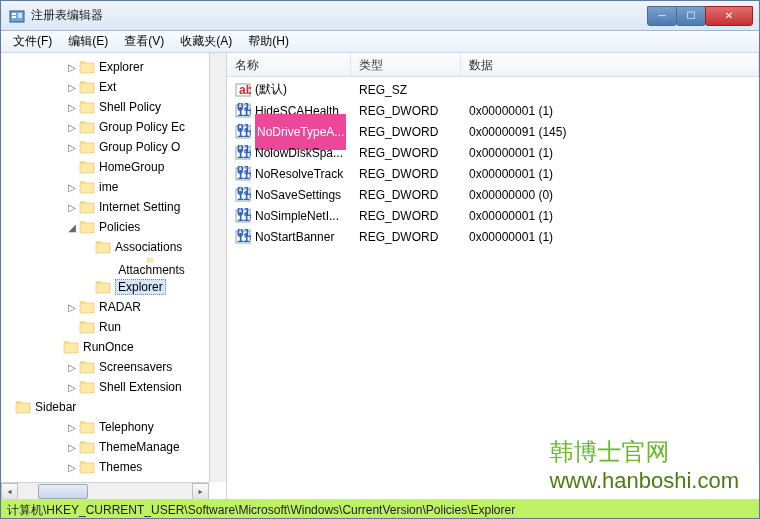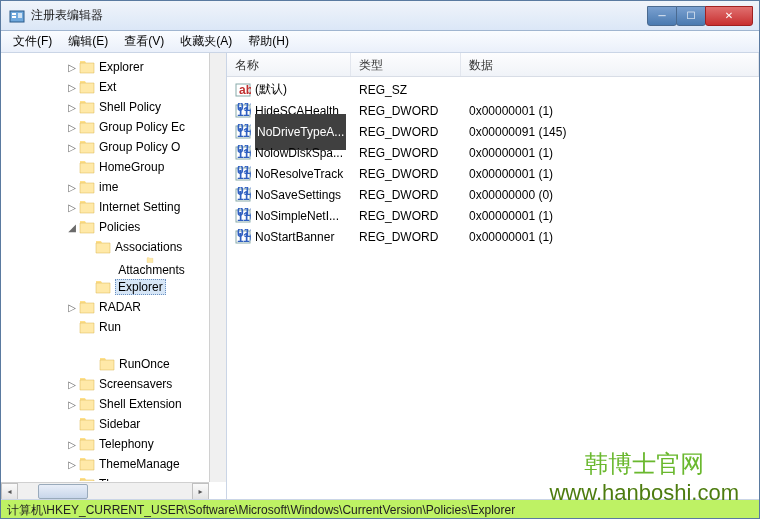--- a/index.html
+++ b/index.html
@@ -21,30 +21,30 @@
 .tree-row .label { color: #000; }
 .tree-row.selected .label { background: #d6e6f7; border: 1px dotted #6a90c0; padding: 0 2px; }
 .list-pane { flex: 1; background: #fff; overflow: hidden; }
 .list-header { display: flex; height: 24px; background: linear-gradient(#fdfdfe,#f0f3f8); border-bottom: 1px solid #d8dde6; }
 .list-header .col { padding: 4px 8px; border-right: 1px solid #e2e6ee; color: #333; }
 .list-body { padding: 2px 0; }
 .list-row { display: flex; align-items: center; height: 21px; }
 .list-row .cell { padding: 0 8px; white-space: nowrap; overflow: hidden; }
 .list-row .name-cell { display: flex; align-items: center; }
 .list-row .val-icon { width: 16px; height: 16px; margin-right: 4px; flex-shrink: 0; }
-.list-row.selected .name-cell .text { background: #404040; color: #fff; padding: 11px 2px; }
+.list-row.selected .name-cell .text { background: #ec4899; color: #fff; padding: 11px 2px; }
 .col-name { width: 124px; }
 .col-type { width: 110px; }
 .col-data { flex: 1; }
 .statusbar { height: 20px; border-top: 1px solid #cad5e6; background: #bef264; padding: 2px 6px; color: #222; font-size: 12px; white-space: nowrap; overflow: hidden; }
 .tree-scrollbar-h { position: absolute; bottom: 0; left: 0; right: 17px; height: 17px; background: #f0f0f0; border-top: 1px solid #d0d0d0; display: flex; align-items: center; }
 .tree-scrollbar-v { position: absolute; top: 0; right: 0; bottom: 17px; width: 17px; background: #f0f0f0; border-left: 1px solid #d0d0d0; }
 .sb-btn { width: 17px; height: 17px; background: linear-gradient(#fafafa,#e4e4e4); border: 1px solid #c0c0c0; display: flex; align-items: center; justify-content: center; font-size: 8px; color: #555; }
 .sb-thumb-h { height: 15px; width: 50px; margin-left: 20px; background: linear-gradient(#e8eef8,#c8d6ea); border: 1px solid #9ab; border-radius: 2px; }
-.watermark { position: absolute; right: 20px; bottom: 12px; text-align: center; pointer-events: none; z-index: 10; }
+.watermark { position: absolute; right: 20px; bottom: 24px; text-align: left; pointer-events: none; z-index: 10; }
 .watermark .cn { color: #6ab82e; font-size: 24px; font-family: "Microsoft YaHei"; }
 .watermark .url { color: #4d7c0f; font-size: 22px; font-family: Arial; }
 svg.folder-icon path.body { fill: #ffe9a8; stroke: #d9b752; stroke-width: 0.5; }
 svg.folder-icon path.tab { fill: #ffe08a; }
 svg.val-icon rect { stroke-width: 1; }
 </style>
 </head>
 <body>
 
 <div class="titlebar">
@@ -178,21 +178,21 @@
           <span class="label">RADAR</span>
         </div>
         <div class="tree-row" style="padding-left: 64px;">
           <span class="expander"></span>
           <svg class="folder-icon" viewBox="0 0 16 14">
             <path class="tab" d="M1 3 L1 1 L6 1 L7 3 Z"></path>
             <path class="body" d="M1 3 L15 3 L15 13 L1 13 Z"></path>
           </svg>
           <span class="label">Run</span>
         </div>
-        <div class="tree-row" style="padding-left: 84px; margin-top: 17px;">
+        <div class="tree-row" style="padding-left: 48px;">
           <span class="expander"></span>
           <svg class="folder-icon" viewBox="0 0 16 14">
             <path class="tab" d="M1 3 L1 1 L6 1 L7 3 Z"></path>
             <path class="body" d="M1 3 L15 3 L15 13 L1 13 Z"></path>
           </svg>
           <span class="label">RunOnce</span>
         </div>
         <div class="tree-row" style="padding-left: 64px;">
           <span class="expander">▷</span>
           <svg class="folder-icon" viewBox="0 0 16 14">
@@ -202,21 +202,21 @@
           <span class="label">Screensavers</span>
         </div>
         <div class="tree-row" style="padding-left: 64px;">
           <span class="expander">▷</span>
           <svg class="folder-icon" viewBox="0 0 16 14">
             <path class="tab" d="M1 3 L1 1 L6 1 L7 3 Z"></path>
             <path class="body" d="M1 3 L15 3 L15 13 L1 13 Z"></path>
           </svg>
           <span class="label">Shell Extension</span>
         </div>
-        <div class="tree-row" style="padding-left: 64px;">
+        <div class="tree-row" style="">
           <span class="expander"></span>
           <svg class="folder-icon" viewBox="0 0 16 14">
             <path class="tab" d="M1 3 L1 1 L6 1 L7 3 Z"></path>
             <path class="body" d="M1 3 L15 3 L15 13 L1 13 Z"></path>
           </svg>
           <span class="label">Sidebar</span>
         </div>
         <div class="tree-row" style="padding-left: 64px;">
           <span class="expander">▷</span>
           <svg class="folder-icon" viewBox="0 0 16 14">

